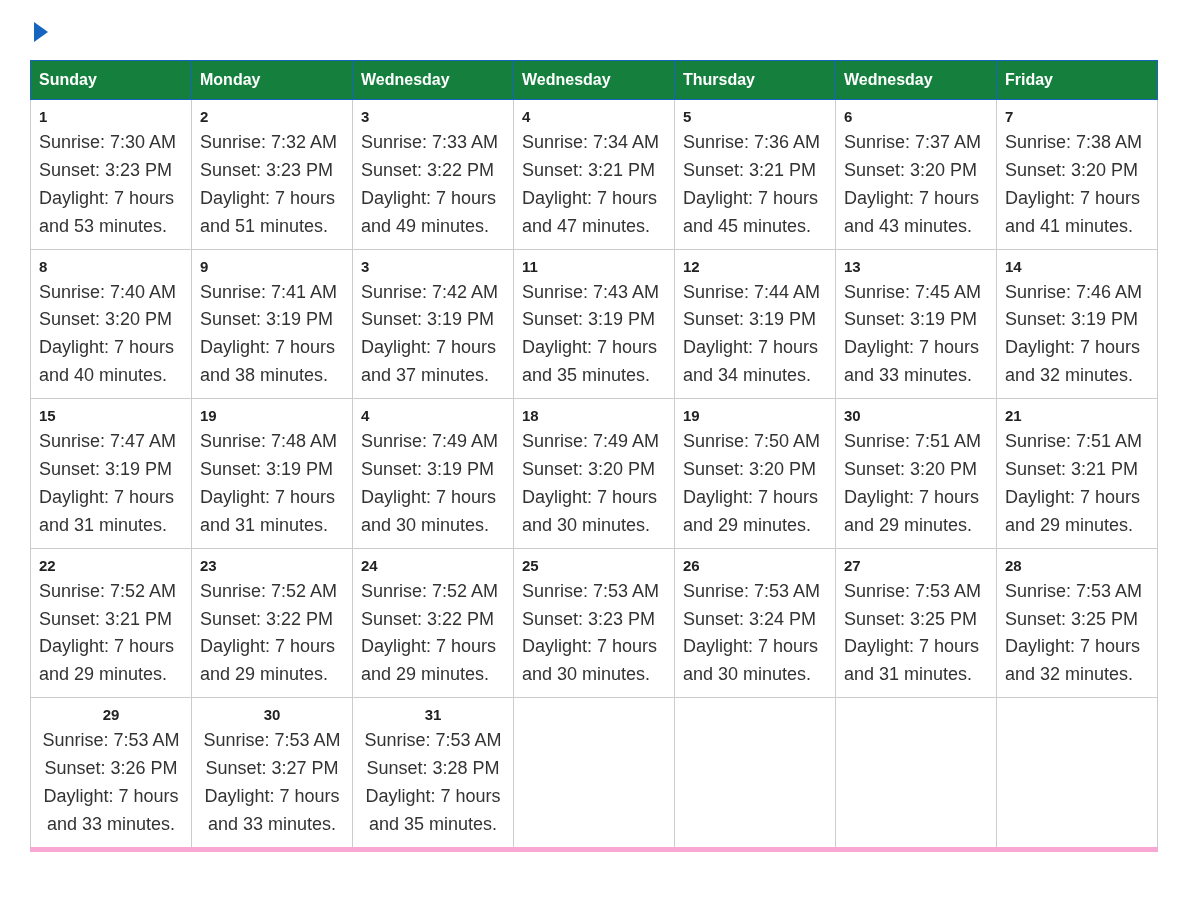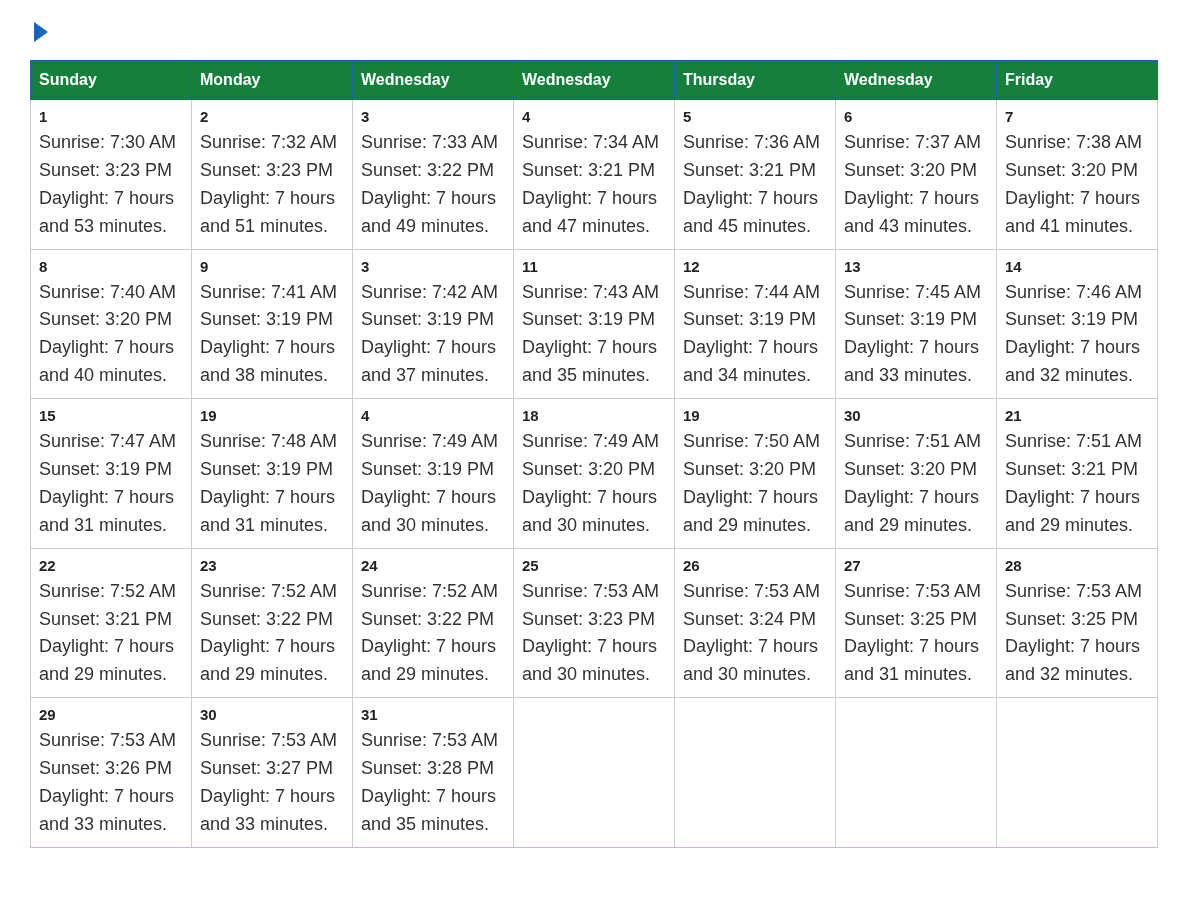--- a/index.html
+++ b/index.html
@@ -85,21 +85,22 @@
     }
     .day-info {
       font-size: 18px;
       line-height: 1.55;
       color: #333;
     }
     .empty-cell {
       background: #fff;
     }
     .calendar-table tbody tr:last-child td {
-      border-bottom: 1px solid #f9a8d4;
+      border-bottom: 5px solid #f9a8d4;
+      text-align: center;
     }
   </style>
 </head>
 <body>
 
 <div class="header-section">
   <div class="logo">
     <span class="logo-text-general"></span>
     <div class="logo-arrow"></div>
     <span class="logo-text-blue"></span>

